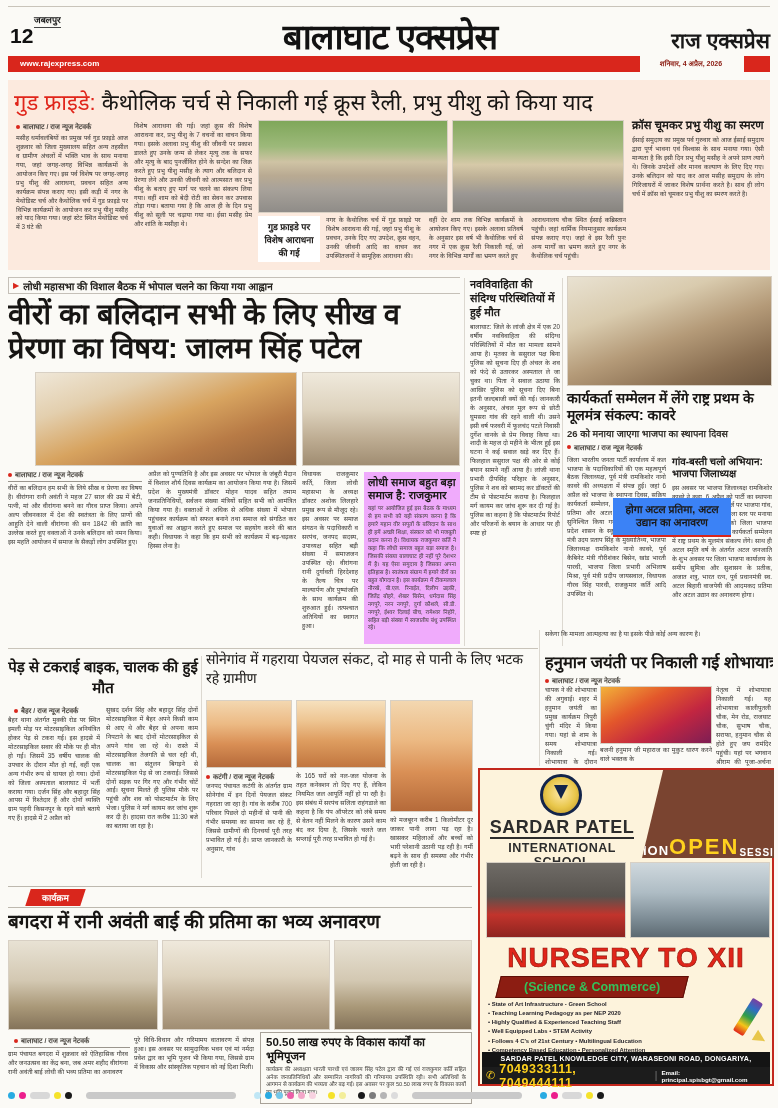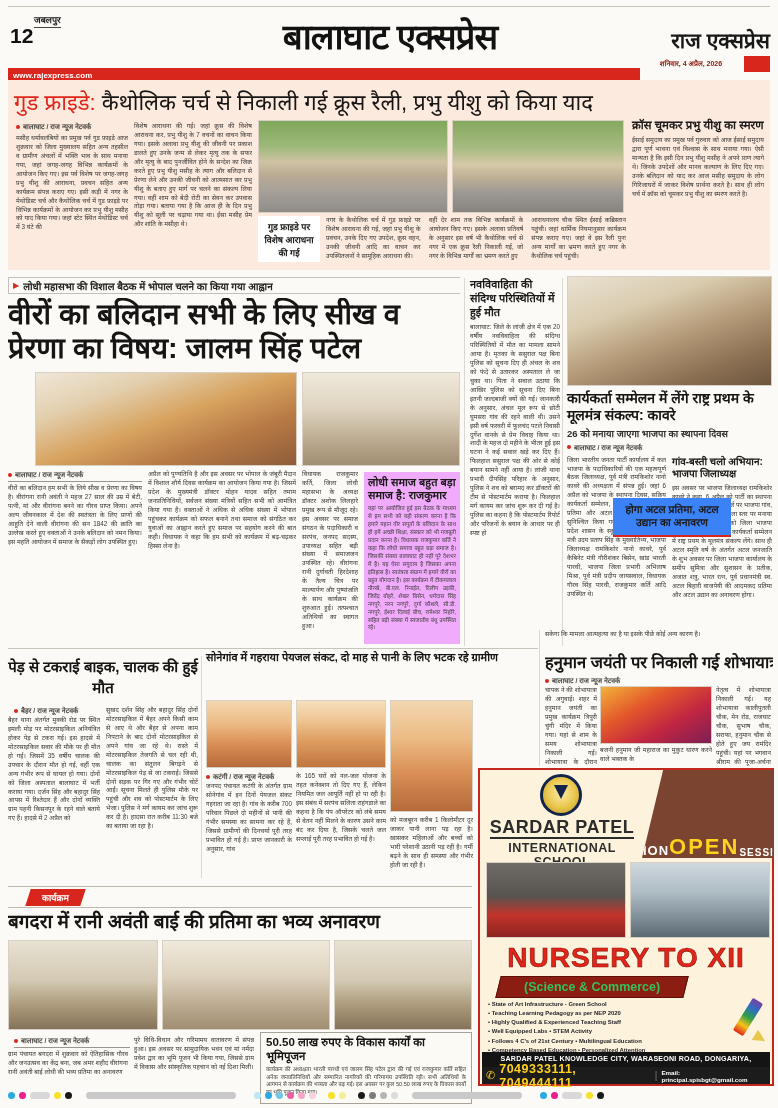--- a/index.html
+++ b/index.html
@@ -34,21 +34,21 @@
 </head>
 <body>
 
 <div class="page">
 
   <div class="abs hr" style="left:8px;top:6px;width:762px;"></div>
   <div class="abs" style="left:34px;top:13px;font-size:9px;font-weight:bold;color:#1c1c1c;border-bottom:1px solid #444;padding-bottom:1px;">जबलपुर</div>
   <div class="abs" style="left:10px;top:24px;font-size:21px;font-weight:900;color:#111;">12</div>
   <div class="abs" style="left:190px;top:12px;width:400px;text-align:center;font-size:35px;font-weight:900;color:#121212;letter-spacing:-1px;">बालाघाट एक्सप्रेस</div>
   <div class="abs" style="left:600px;top:26px;width:170px;text-align:right;font-size:21px;font-weight:900;color:#181818;">राज एक्सप्रेस</div>
-  <div class="abs" style="left:8px;top:68px;width:632px;height:16px;background:#d9261c;color:#fff;font-size:8px;font-weight:bold;line-height:16px;padding-left:5px;box-sizing:border-box;">www.rajexpress.com</div>
+  <div class="abs" style="left:8px;top:56px;width:632px;height:16px;background:#d9261c;color:#fff;font-size:8px;font-weight:bold;line-height:16px;padding-left:12px;box-sizing:border-box;">www.rajexpress.com</div>
   <div class="abs" style="left:642px;top:56px;width:98px;height:16px;font-size:7px;font-weight:bold;color:#8a1a10;line-height:16px;text-align:center;">शनिवार, 4 अप्रैल, 2026</div>
   <div class="abs" style="left:744px;top:56px;width:26px;height:16px;background:#d9261c;"></div>
 
   <div class="abs" style="left:8px;top:80px;width:762px;height:190px;background:#fceade;">
     <div class="abs" style="left:6px;top:6px;width:750px;white-space:nowrap;overflow:hidden;font-size:22px;font-weight:400;">
       <span style="color:#e0251a;">गुड फ्राइडे:</span>
       <span style="color:#171513;">कैथोलिक चर्च से निकाली गई क्रूस रैली, प्रभु यीशु को किया याद</span>
     </div>
     <div class="abs byline" style="left:8px;top:42px;width:112px;">
       <span class="dot"></span>
@@ -123,21 +123,21 @@
   <div class="abs" style="left:14px;top:706px;width:120px;">
     <div class="byline">
         <span class="dot"></span>
         <span>बैहर / राज न्यूज नेटवर्क</span>
       </div>
   </div>
   <div class="abs bt" style="left:8px;top:716px;width:92px;height:162px;">बैहर थाना अंतर्गत मुक्की रोड पर स्थित इमली मोड़ पर मोटरसाइकिल अनियंत्रित होकर पेड़ से टकरा गई। इस हादसे में मोटरसाइकिल सवार की मौके पर ही मौत हो गई। जिसमें 35 वर्षीय चालक की उपचार के दौरान मौत हो गई, वहीं एक अन्य गंभीर रूप से घायल हो गया। दोनों को जिला अस्पताल बालाघाट में भर्ती कराया गया। दर्जन सिंह और बहादुर सिंह आपस में रिश्तेदार हैं और दोनों व्यक्ति ग्राम पहनी किसनपुर के रहने वाले बताये गए हैं। हादसे में 2 अप्रैल को</div>
   <div class="abs bt" style="left:106px;top:706px;width:92px;height:172px;">सुखद दर्शन सिंह और बहादुर सिंह दोनों मोटरसाइकिल में बैहर अपने किसी काम से आए थे और बैहर से अपना काम निपटाने के बाद दोनों मोटरसाइकिल से अपने गांव जा रहे थे। रास्ते में मोटरसाइकिल तेजगति से चल रही थी, चालक का संतुलन बिगड़ने से मोटरसाइकिल पेड़ से जा टकराई। जिससे दोनों सड़क पर गिर गए और गंभीर चोटें आईं। सूचना मिलते ही पुलिस मौके पर पहुंची और शव को पोस्टमार्टम के लिए भेजा। पुलिस ने मर्ग कायम कर जांच शुरू कर दी है। हादसा रात करीब 11:30 बजे का बताया जा रहा है।</div>
   <div class="abs vr" style="left:201px;top:656px;height:222px;"></div>
 
-  <div class="abs sec-head" style="left:206px;top:650px;width:328px;height:48px;font-size:11px;font-weight:700;line-height:1.35;">सोनेगांव में गहराया पेयजल संकट, दो माह से पानी के लिए भटक रहे ग्रामीण</div>
+  <div class="abs sec-head" style="left:206px;top:650px;width:328px;height:48px;font-size:14px;font-weight:400;line-height:1.35;">सोनेगांव में गहराया पेयजल संकट, दो माह से पानी के लिए भटक रहे ग्रामीण</div>
   <div class="abs photo ph-sunset" style="left:206px;top:700px;width:86px;height:68px;"></div>
   <div class="abs photo ph-sunset2" style="left:296px;top:700px;width:90px;height:68px;"></div>
   <div class="abs photo ph-sunset" style="left:390px;top:700px;width:83px;height:112px;"></div>
   <div class="abs" style="left:206px;top:772px;width:86px;">
     <div class="byline">
         <span class="dot"></span>
         <span>कटंगी / राज न्यूज नेटवर्क</span>
       </div>
   </div>
   <div class="abs bt" style="left:206px;top:782px;width:86px;height:96px;">जनपद पंचायत कटंगी के अंतर्गत ग्राम सोनेगांव में इन दिनों पेयजल संकट गहराता जा रहा है। गांव के करीब 700 परिवार पिछले दो महीनों से पानी की गंभीर समस्या का सामना कर रहे हैं, जिससे ग्रामीणों की दिनचर्या पूरी तरह प्रभावित हो गई है। प्राप्त जानकारी के अनुसार, गांव</div>

